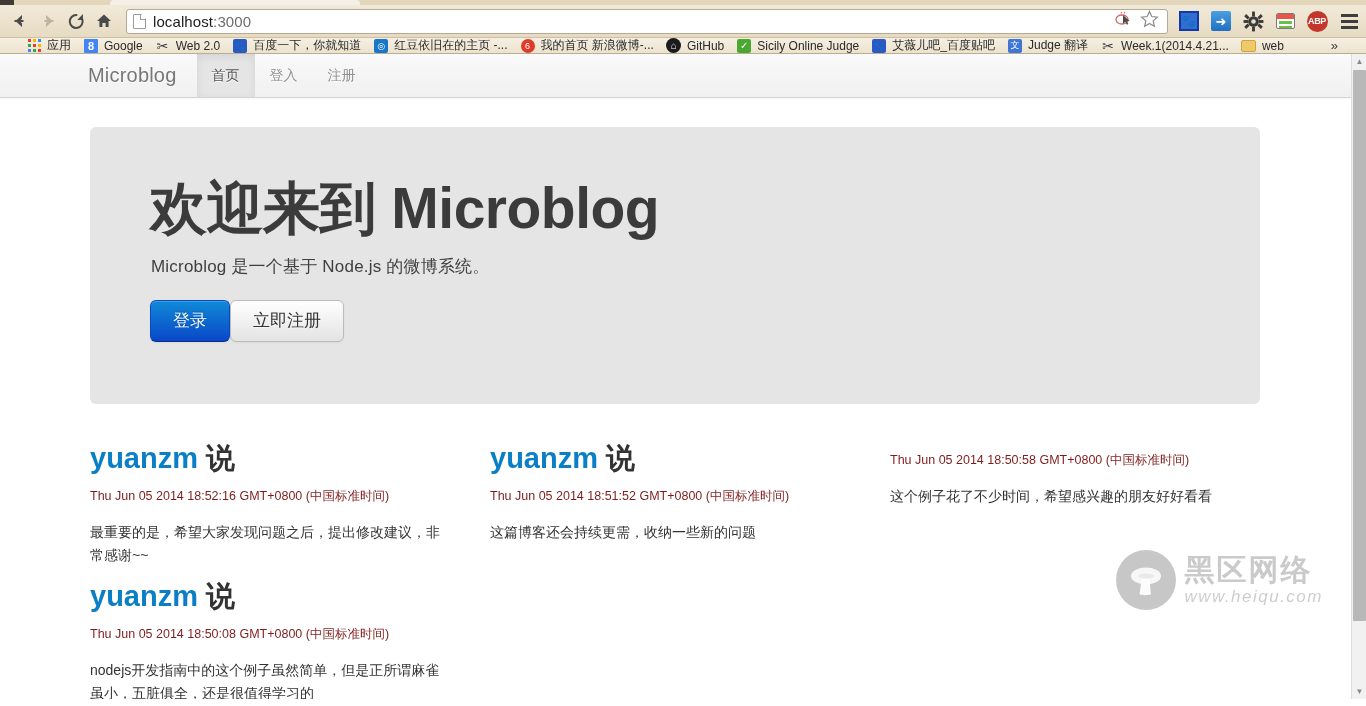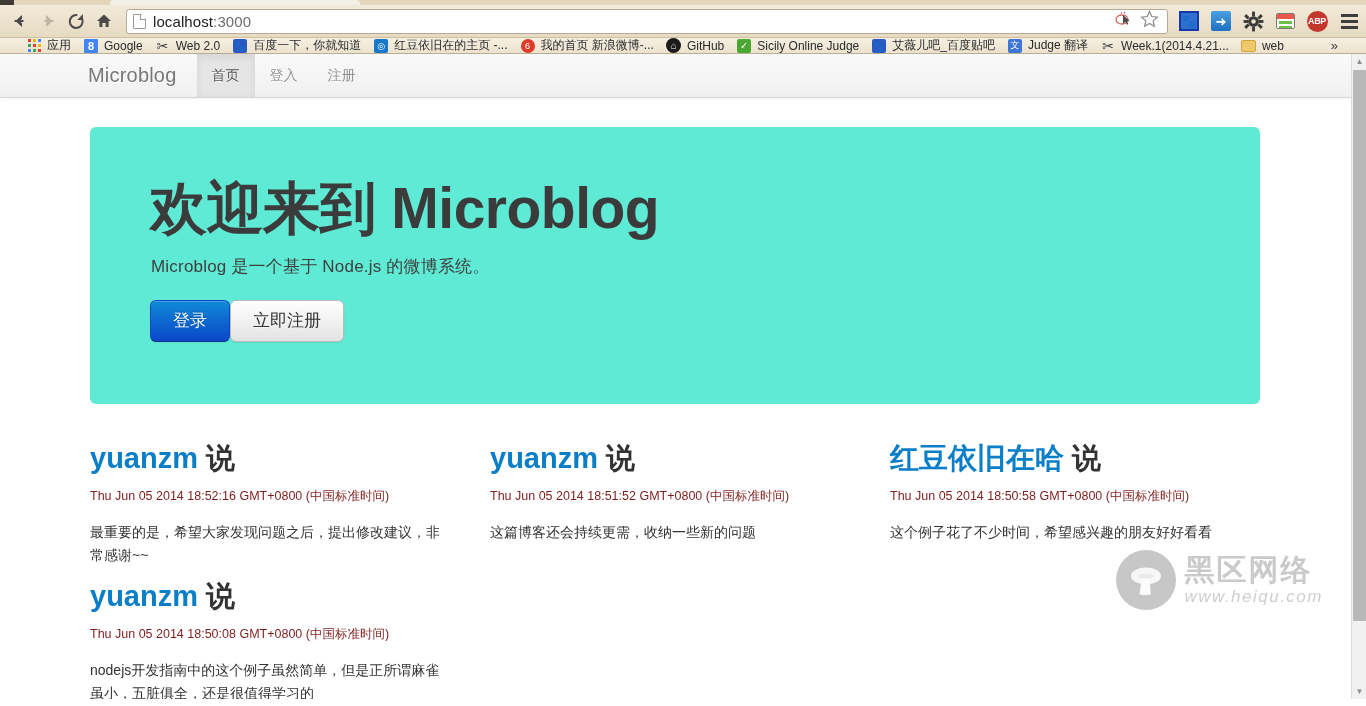--- a/index.html
+++ b/index.html
@@ -162,21 +162,21 @@
   }
   .navlink.active {
     background: #e5e5e5;
     color: #555;
     box-shadow: inset 0 3px 8px rgba(0,0,0,0.075);
   }
 
   
   .hero {
     margin: 29px 91px 0 90px;
-    background: #5eead4;
+    background: #e5e5e5;
     border-radius: 6px;
     padding: 52px 60px 46px 60px;
     height: 277px;
   }
   .hero h1 {
     margin: 0 0 0 0;
     font-size: 57px;
     line-height: 1.05;
     font-weight: bold;
     color: #3b3b3b;
@@ -518,24 +518,20 @@
       <div class="post">
         <h2>
           <span class="user">yuanzm</span>
           <span>说</span>
         </h2>
         <p class="ts">Thu Jun 05 2014 18:51:52 GMT+0800 (中国标准时间)</p>
         <p class="body">这篇博客还会持续更需，收纳一些新的问题</p>
       </div>
 
       <div class="post">
-        <h2>
-          <span class="user">红豆依旧在哈</span>
-          <span>说</span>
-        </h2>
         <p class="ts">Thu Jun 05 2014 18:50:58 GMT+0800 (中国标准时间)</p>
         <p class="body">这个例子花了不少时间，希望感兴趣的朋友好好看看</p>
       </div>
 
       <div class="post">
         <h2>
           <span class="user">yuanzm</span>
           <span>说</span>
         </h2>
         <p class="ts">Thu Jun 05 2014 18:50:08 GMT+0800 (中国标准时间)</p>

